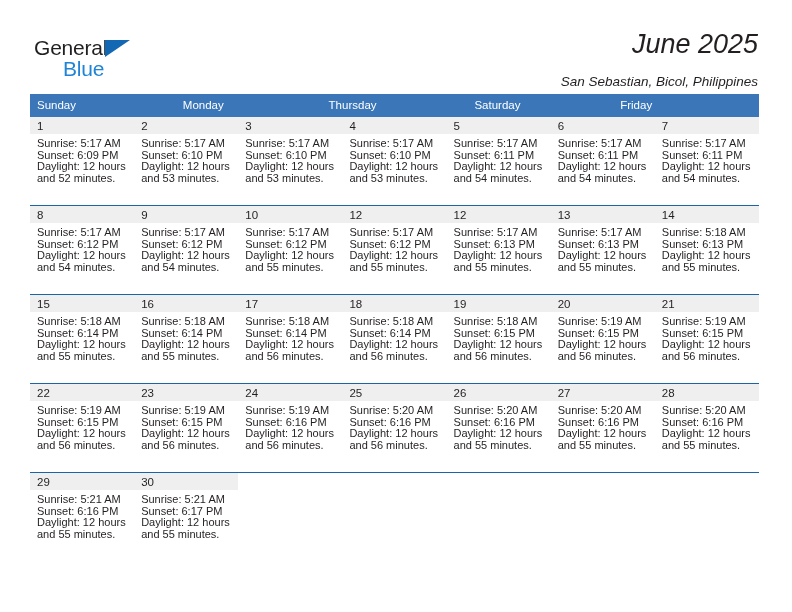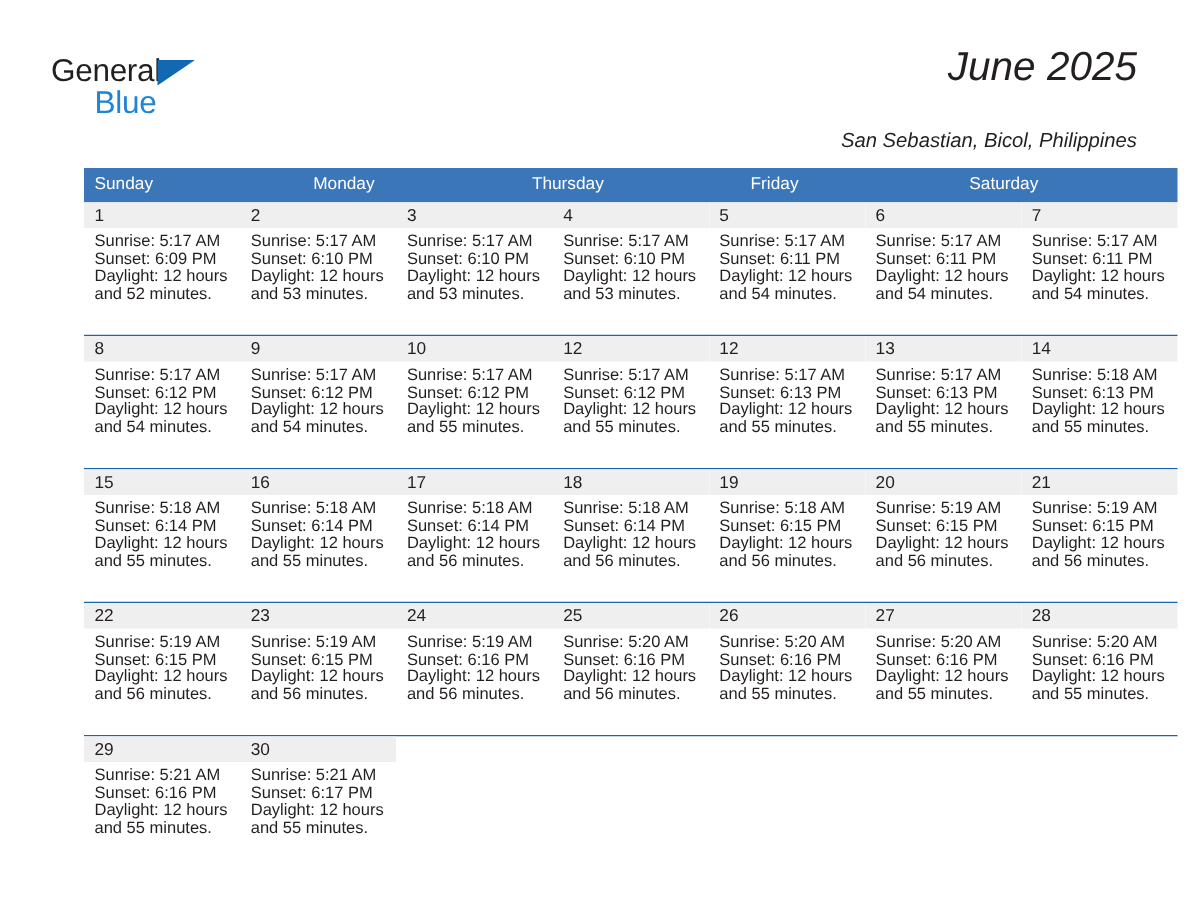--- a/index.html
+++ b/index.html
@@ -77,31 +77,30 @@
   .cal-title {
     font-size: 27px;
     color: #231f20;
     line-height: 32px;
     white-space: nowrap;
   }
   .cal-subtitle {
     font-size: 13.5px;
     color: #231f20;
     line-height: 18px;
-    margin-top: 25px;
+    margin-top: 13px;
     white-space: nowrap;
   }
 
   
   .calendar {
     position: absolute;
     left: 30px;
-    top: 112px;
+    top: 94px;
     width: 729px;
-    margin-left: 26px;
   }
 
   .weekday-row {
     display: flex;
     width: 100%;
     background: #3b76b8;
   }
   .weekday-cell {
     flex: 1 1 0;
     box-sizing: border-box;
@@ -175,22 +174,22 @@
     </div>
 
   </div>
 
   <div class="calendar">
 
     <div class="weekday-row">
       <div class="weekday-cell">Sunday</div>
       <div class="weekday-cell">Monday</div>
       <div class="weekday-cell">Thursday</div>
+      <div class="weekday-cell">Saturday</div>
       <div class="weekday-cell">Friday</div>
-      <div class="weekday-cell">Saturday</div>
     </div>
 
     <div class="week-row first">
       <div class="day-cell filled">
         <div class="day-num">1</div>
         <div class="day-body">
           <div>Sunrise: 5:17 AM</div>
           <div>Sunset: 6:09 PM</div>
           <div>Daylight: 12 hours</div>
           <div>and 52 minutes.</div>

